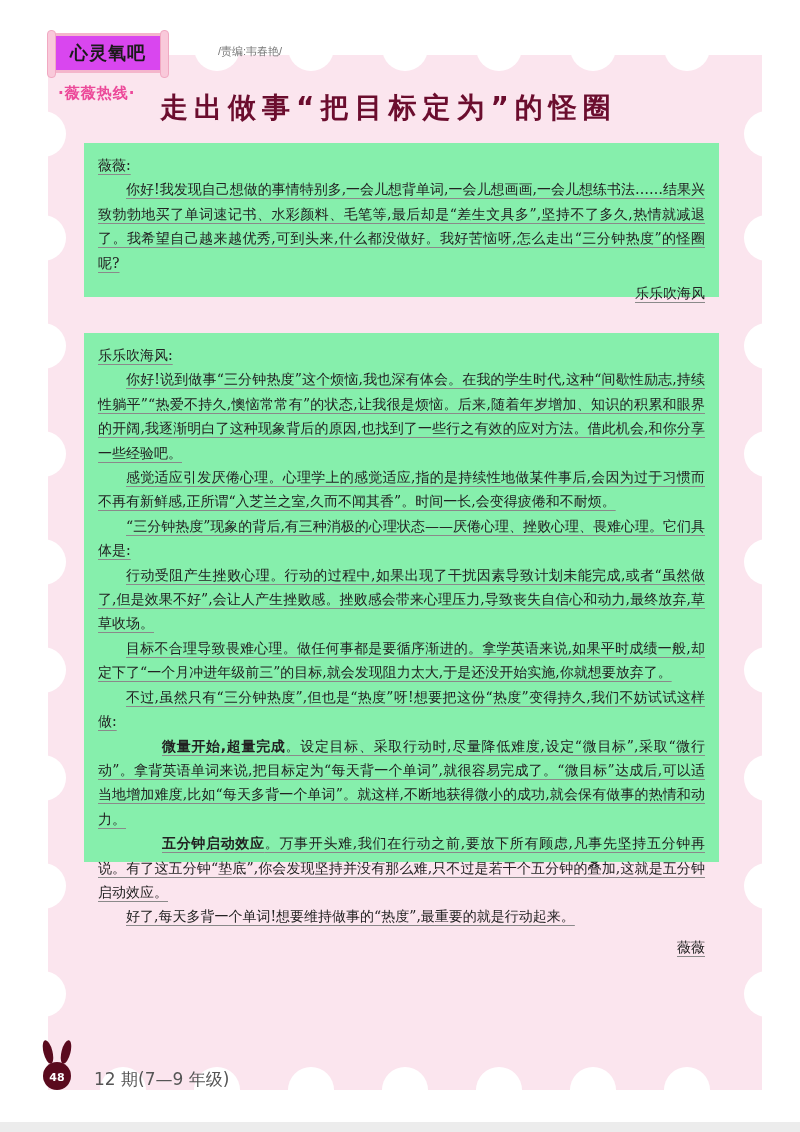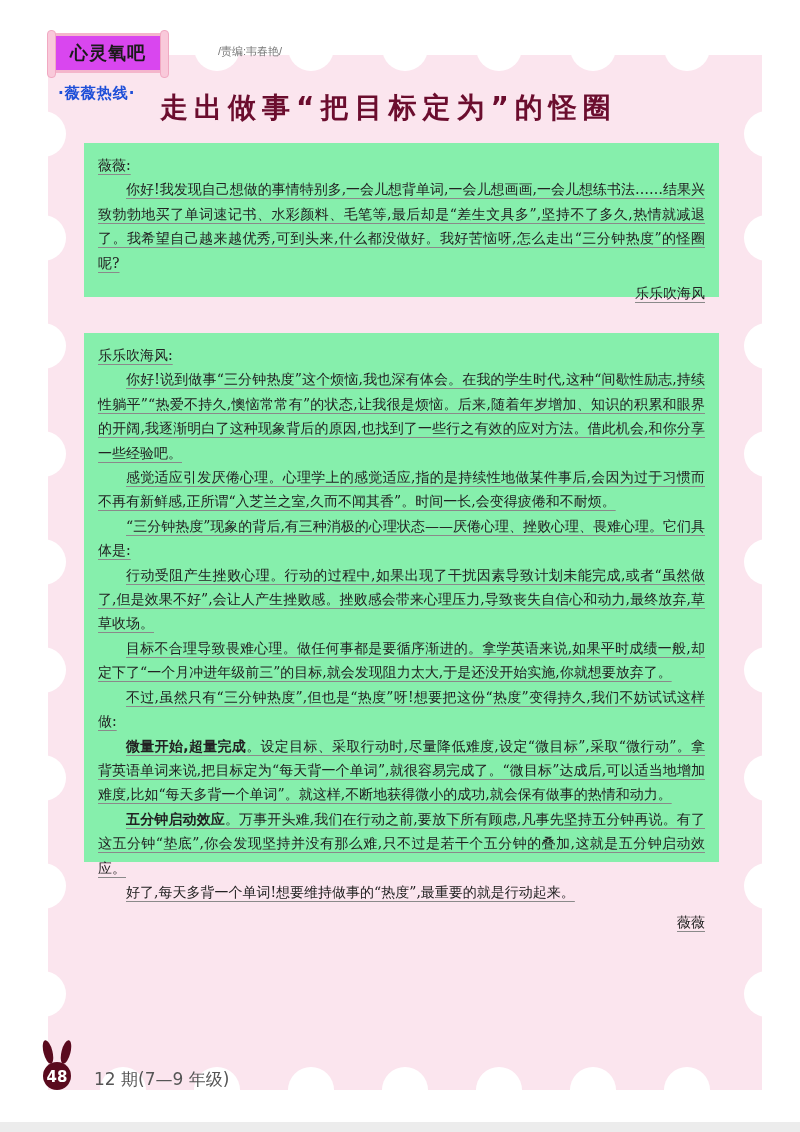--- a/index.html
+++ b/index.html
@@ -5,36 +5,36 @@
   html, body { margin: 0; padding: 0; }
   body { width: 800px; height: 1132px; position: relative; background: #ffffff; overflow: hidden; font-family: "DejaVu Serif", "Liberation Serif", serif; color: #222; }
   .bottom-strip { position: absolute; left: 0; top: 1122px; width: 800px; height: 10px; background: #ececec; }
   .frame { position: absolute; left: 48px; top: 55px; width: 714px; height: 1035px; background: #fbe5ee; }
   .scallop { position: absolute; width: 46px; height: 46px; border-radius: 50%; background: #ffffff; }
   .badge { position: absolute; left: 52px; top: 33px; width: 112px; height: 34px; background: #d946ef; border: 3px solid #f4b6cc; border-left: none; border-right: none; display: flex; align-items: center; justify-content: center; font-family: Liberation Sans, sans-serif; font-weight: bold; font-size: 18px; color: #1a1a1a; letter-spacing: 1px; }
   .badge::before, .badge::after { content: ""; position: absolute; top: -6px; width: 7px; height: 46px; background: #f9c9da; border: 1px solid #f1a9c2; border-radius: 4px; }
   .badge::before { left: -5px; }
   .badge::after { right: -5px; }
   .editor { position: absolute; left: 174px; top: 44px; font-family: Liberation Sans, sans-serif; font-size: 11px; color: #777; margin-left: 44px; }
-  .column-tag { position: absolute; left: 58px; top: 84px; font-family: "DejaVu Sans", sans-serif; font-size: 15px; font-weight: bold; color: #1d4ed8; letter-spacing: 1px; }
+  .column-tag { position: absolute; left: 58px; top: 84px; font-family: "DejaVu Sans", sans-serif; font-size: 15px; font-weight: bold; color: #ec4899; letter-spacing: 1px; }
   .title { position: absolute; left: 160px; top: 89px; font-family: "DejaVu Sans", sans-serif; font-size: 28px; font-weight: bold; color: #6b0d2e; letter-spacing: 6px; }
   .box { position: absolute; background: #86efac; }
   .box1 { left: 84px; top: 143px; width: 635px; height: 154px; }
   .box2 { left: 84px; top: 333px; width: 635px; height: 529px; }
   .text { position: absolute; left: 14px; right: 14px; font-size: 14px; line-height: 24.4px; text-align: justify; }
   .box1 .text { top: 10px; }
   .box2 .text { top: 10px; }
   .p { margin: 0; }
   .ul { text-decoration: underline; text-decoration-color: #8a8a8a; text-decoration-thickness: 1px; text-underline-offset: 4px; }
   .indent { text-indent: 2em; }
   .salute { margin: 0; }
   .sign { margin: 0; text-align: right; padding-top: 6px; }
-  .strong { font-family: "DejaVu Sans", sans-serif; font-weight: bold; }
+  .strong { font-family: "DejaVu Sans", sans-serif; font-weight: bold; margin-left: 36px; }
   .rabbit { position: absolute; left: 36px; top: 1040px; width: 44px; height: 50px; }
-  .page-num { position: absolute; left: 40px; top: 1064px; width: 34px; height: 26px; display: flex; align-items: center; justify-content: center; font-family: "DejaVu Sans", sans-serif; font-size: 15px; color: #ffffff; font-weight: bold; }
+  .page-num { position: absolute; left: 40px; top: 1064px; width: 34px; height: 26px; display: flex; align-items: center; justify-content: center; font-family: "DejaVu Sans", sans-serif; font-size: 11px; color: #ffffff; font-weight: bold; }
   .issue { position: absolute; left: 94px; top: 1068px; font-family: "DejaVu Sans", sans-serif; font-size: 17px; color: #555; }
 </style>
 </head>
 <body>
 
 <div class="bottom-strip"></div>
 
 <div class="frame">
 
   <div class="scallop" style="left:50px; top:-30px;"></div>

